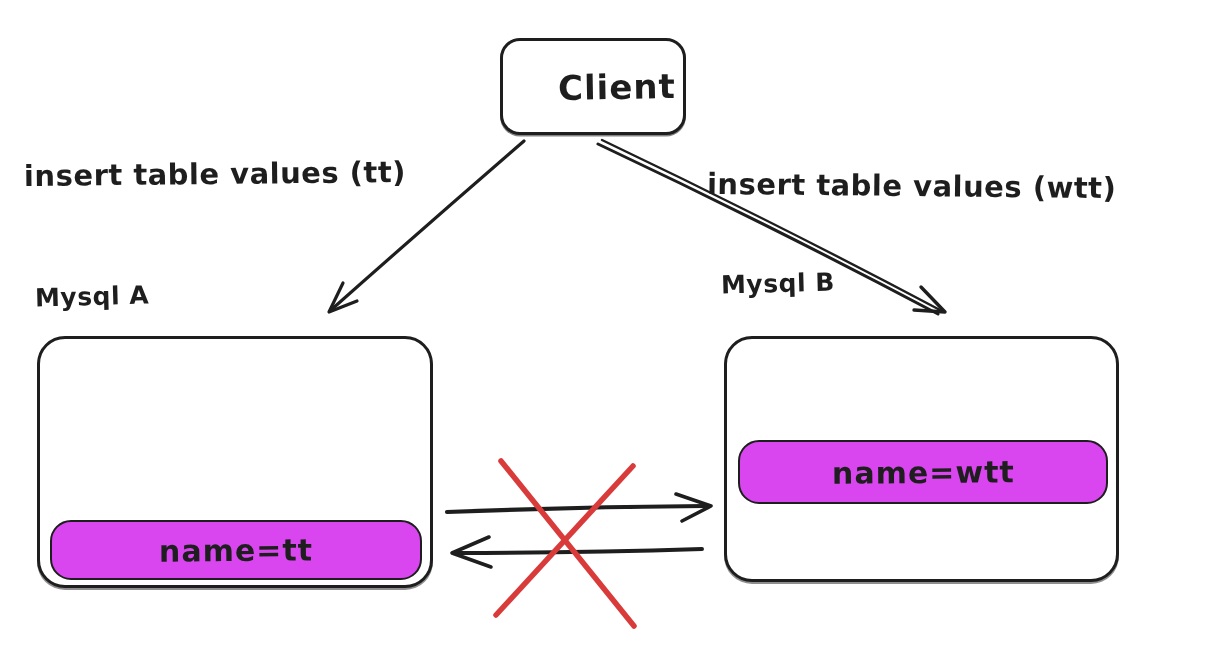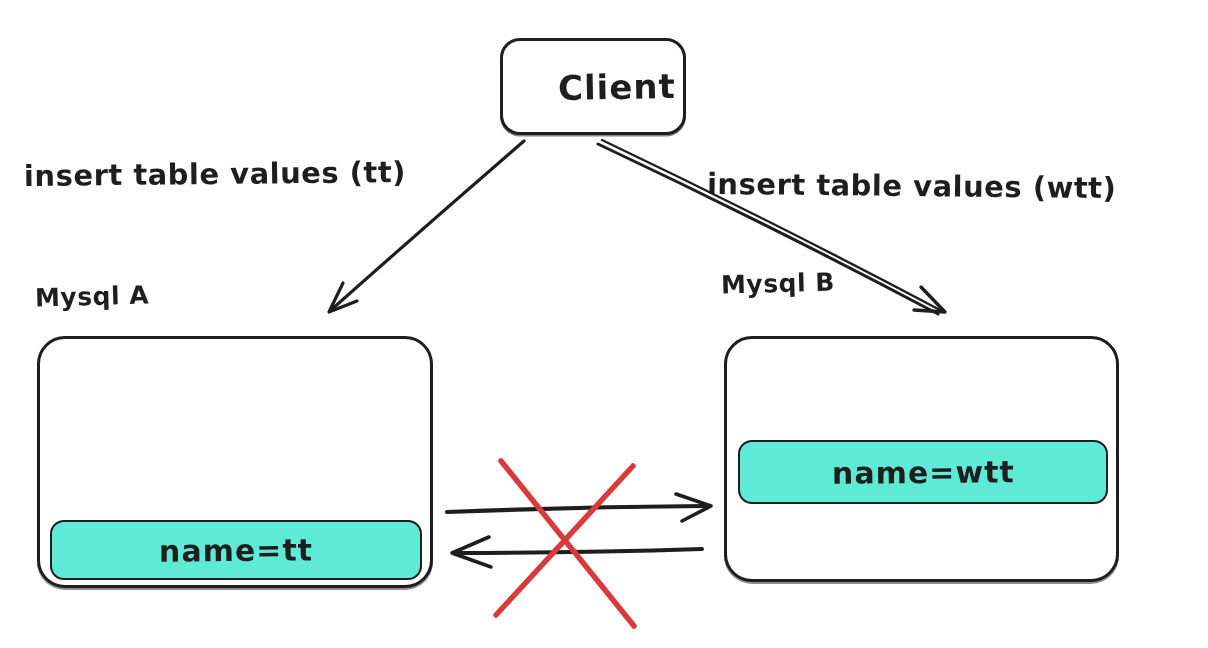--- a/index.html
+++ b/index.html
@@ -45,22 +45,22 @@
   }
   .db-node {
     border-radius: 28px;
     box-shadow: 0 2px 0 0 rgba(30,30,30,.5);
   }
   .db-a { left: 37px;  top: 336px; width: 396px; height: 252px; }
   .db-b { left: 724px; top: 336px; width: 395px; height: 246px; }
   .row-box {
     position: absolute;
     border: 2.5px solid #1e1e1e;
-    border-radius: 14px;
-    background: #5eead4;
+    border-radius: 21px;
+    background: #d946ef;
     box-sizing: border-box;
     display: flex; align-items: center; justify-content: center;
   }
   .row-a { left: 10px; top: 181px; width: 372px; height: 60px; }
   .row-b { left: 11px; top: 101px; width: 370px; height: 64px; }
   .row-label {
     font-size: 30px;
     font-weight: 700;
     letter-spacing: 1px;
     transform: rotate(-0.5deg);

